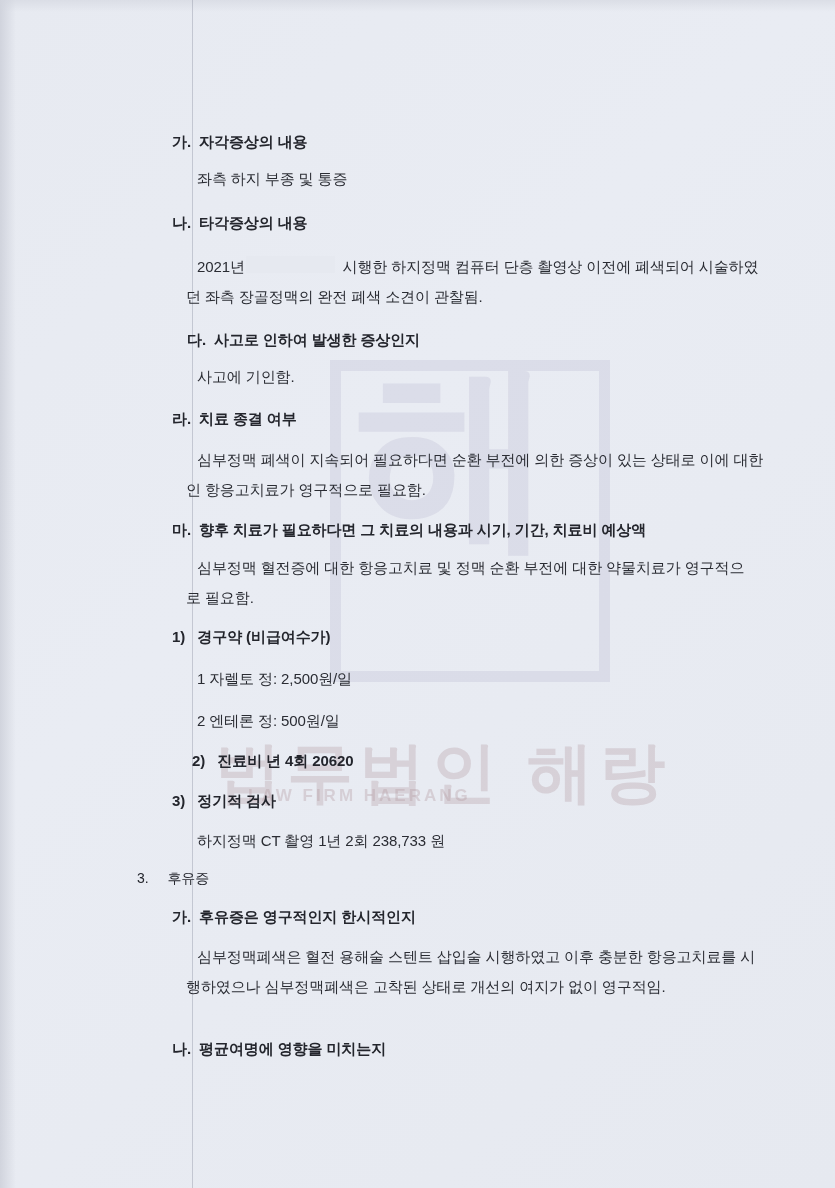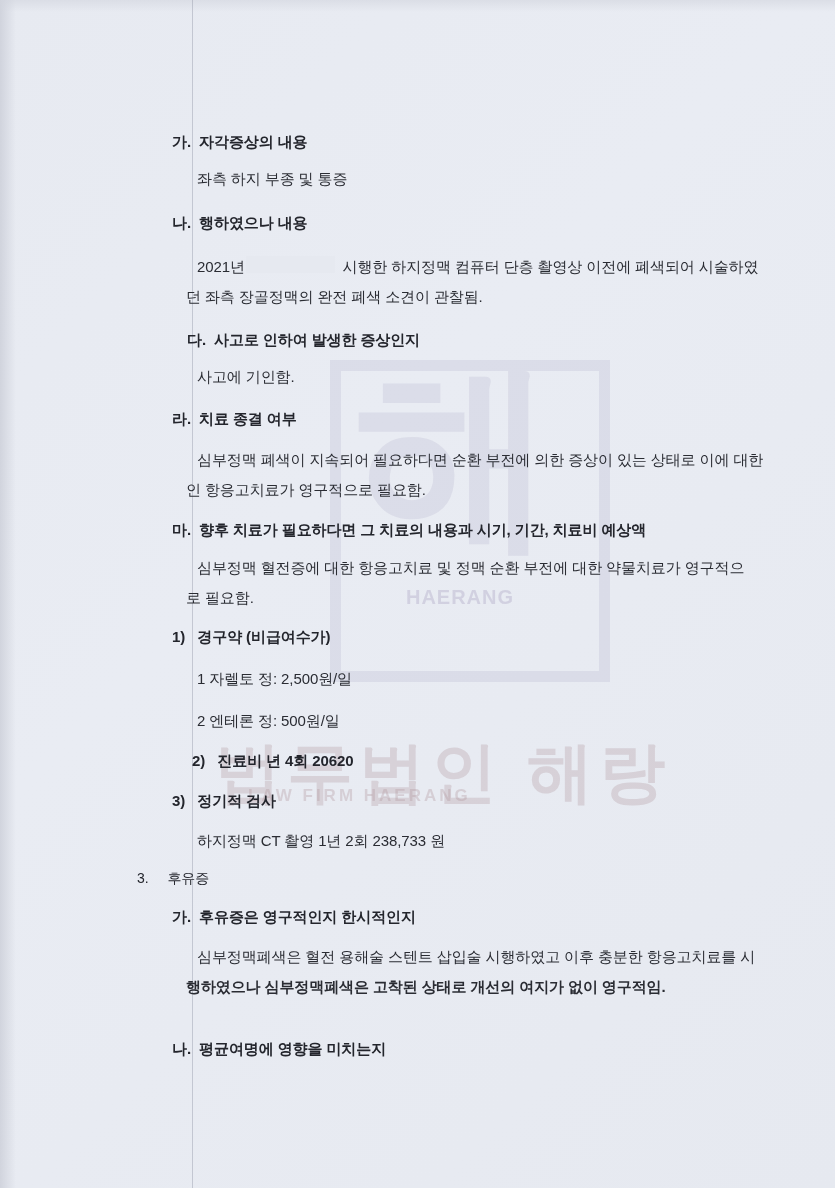--- a/index.html
+++ b/index.html
@@ -136,46 +136,45 @@
 <body>
 
 <div class="page">
   <div class="edge-left"></div>
   <div class="edge-top"></div>
   <div class="fold-line"></div>
 
   <div class="watermark wm-box"></div>
   <div class="watermark wm-big-han">해</div>
   <div class="watermark wm-seal-text">
-    <div>HAERANG</div>
   </div>
   <div class="watermark wm-main">법무법인 해랑</div>
   <div class="watermark wm-sub">LAW FIRM HAERANG</div>
 
   <div class="content" id="doc-content">
       <div class="line lvl-a" style="left: 172px; top: 133px;">가.  자각증상의 내용</div>
       <div class="line body-text" style="left: 197px; top: 170px;">좌측 하지 부종 및 통증</div>
-      <div class="line lvl-a" style="left: 172px; top: 214px;">나.  행하였으나 내용</div>
+      <div class="line lvl-a" style="left: 172px; top: 214px;">나.  타각증상의 내용</div>
       <div class="line body-text" style="left: 197px; top: 258px;">2021년                        시행한 하지정맥 컴퓨터 단층 촬영상 이전에 폐색되어 시술하였</div>
       <div class="line body-text" style="left: 186px; top: 288px;">던 좌측 장골정맥의 완전 폐색 소견이 관찰됨.</div>
       <div class="line lvl-a" style="left: 187px; top: 331px;">다.  사고로 인하여 발생한 증상인지</div>
       <div class="line body-text" style="left: 197px; top: 368px;">사고에 기인함.</div>
       <div class="line lvl-a" style="left: 172px; top: 410px;">라.  치료 종결 여부</div>
       <div class="line body-text" style="left: 197px; top: 451px;">심부정맥 폐색이 지속되어 필요하다면 순환 부전에 의한 증상이 있는 상태로 이에 대한</div>
       <div class="line body-text" style="left: 186px; top: 481px;">인 항응고치료가 영구적으로 필요함.</div>
       <div class="line lvl-a" style="left: 172px; top: 521px;">마.  향후 치료가 필요하다면 그 치료의 내용과 시기, 기간, 치료비 예상액</div>
       <div class="line body-text" style="left: 197px; top: 559px;">심부정맥 혈전증에 대한 항응고치료 및 정맥 순환 부전에 대한 약물치료가 영구적으</div>
       <div class="line body-text" style="left: 186px; top: 589px; text-align: right;">로 필요함.</div>
       <div class="line lvl-a" style="left: 172px; top: 628px;">1)   경구약 (비급여수가)</div>
       <div class="line body-text" style="left: 197px; top: 670px;">1 자렐토 정: 2,500원/일</div>
       <div class="line body-text" style="left: 197px; top: 712px;">2 엔테론 정: 500원/일</div>
       <div class="line lvl-a" style="left: 172px; top: 752px; margin-left: 20px;">2)   진료비 년 4회 20620</div>
       <div class="line lvl-a" style="left: 172px; top: 792px;">3)   정기적 검사</div>
       <div class="line body-text" style="left: 197px; top: 832px;">하지정맥 CT 촬영 1년 2회 238,733 원</div>
       <div class="line num-head" style="left: 137px; top: 870px;">3.     후유증</div>
       <div class="line lvl-a" style="left: 172px; top: 908px;">가.  후유증은 영구적인지 한시적인지</div>
       <div class="line body-text" style="left: 197px; top: 948px;">심부정맥폐색은 혈전 용해술 스텐트 삽입술 시행하였고 이후 충분한 항응고치료를 시</div>
-      <div class="line body-text" style="left: 186px; top: 978px; font-weight: bold;">행하였으나 심부정맥폐색은 고착된 상태로 개선의 여지가 없이 영구적임.</div>
+      <div class="line body-text" style="left: 186px; top: 978px;">행하였으나 심부정맥폐색은 고착된 상태로 개선의 여지가 없이 영구적임.</div>
       <div class="line lvl-a" style="left: 172px; top: 1040px;">나.  평균여명에 영향을 미치는지</div>
     </div>
 
   <div class="redaction"></div>
 </div>
 
 </body></html>

